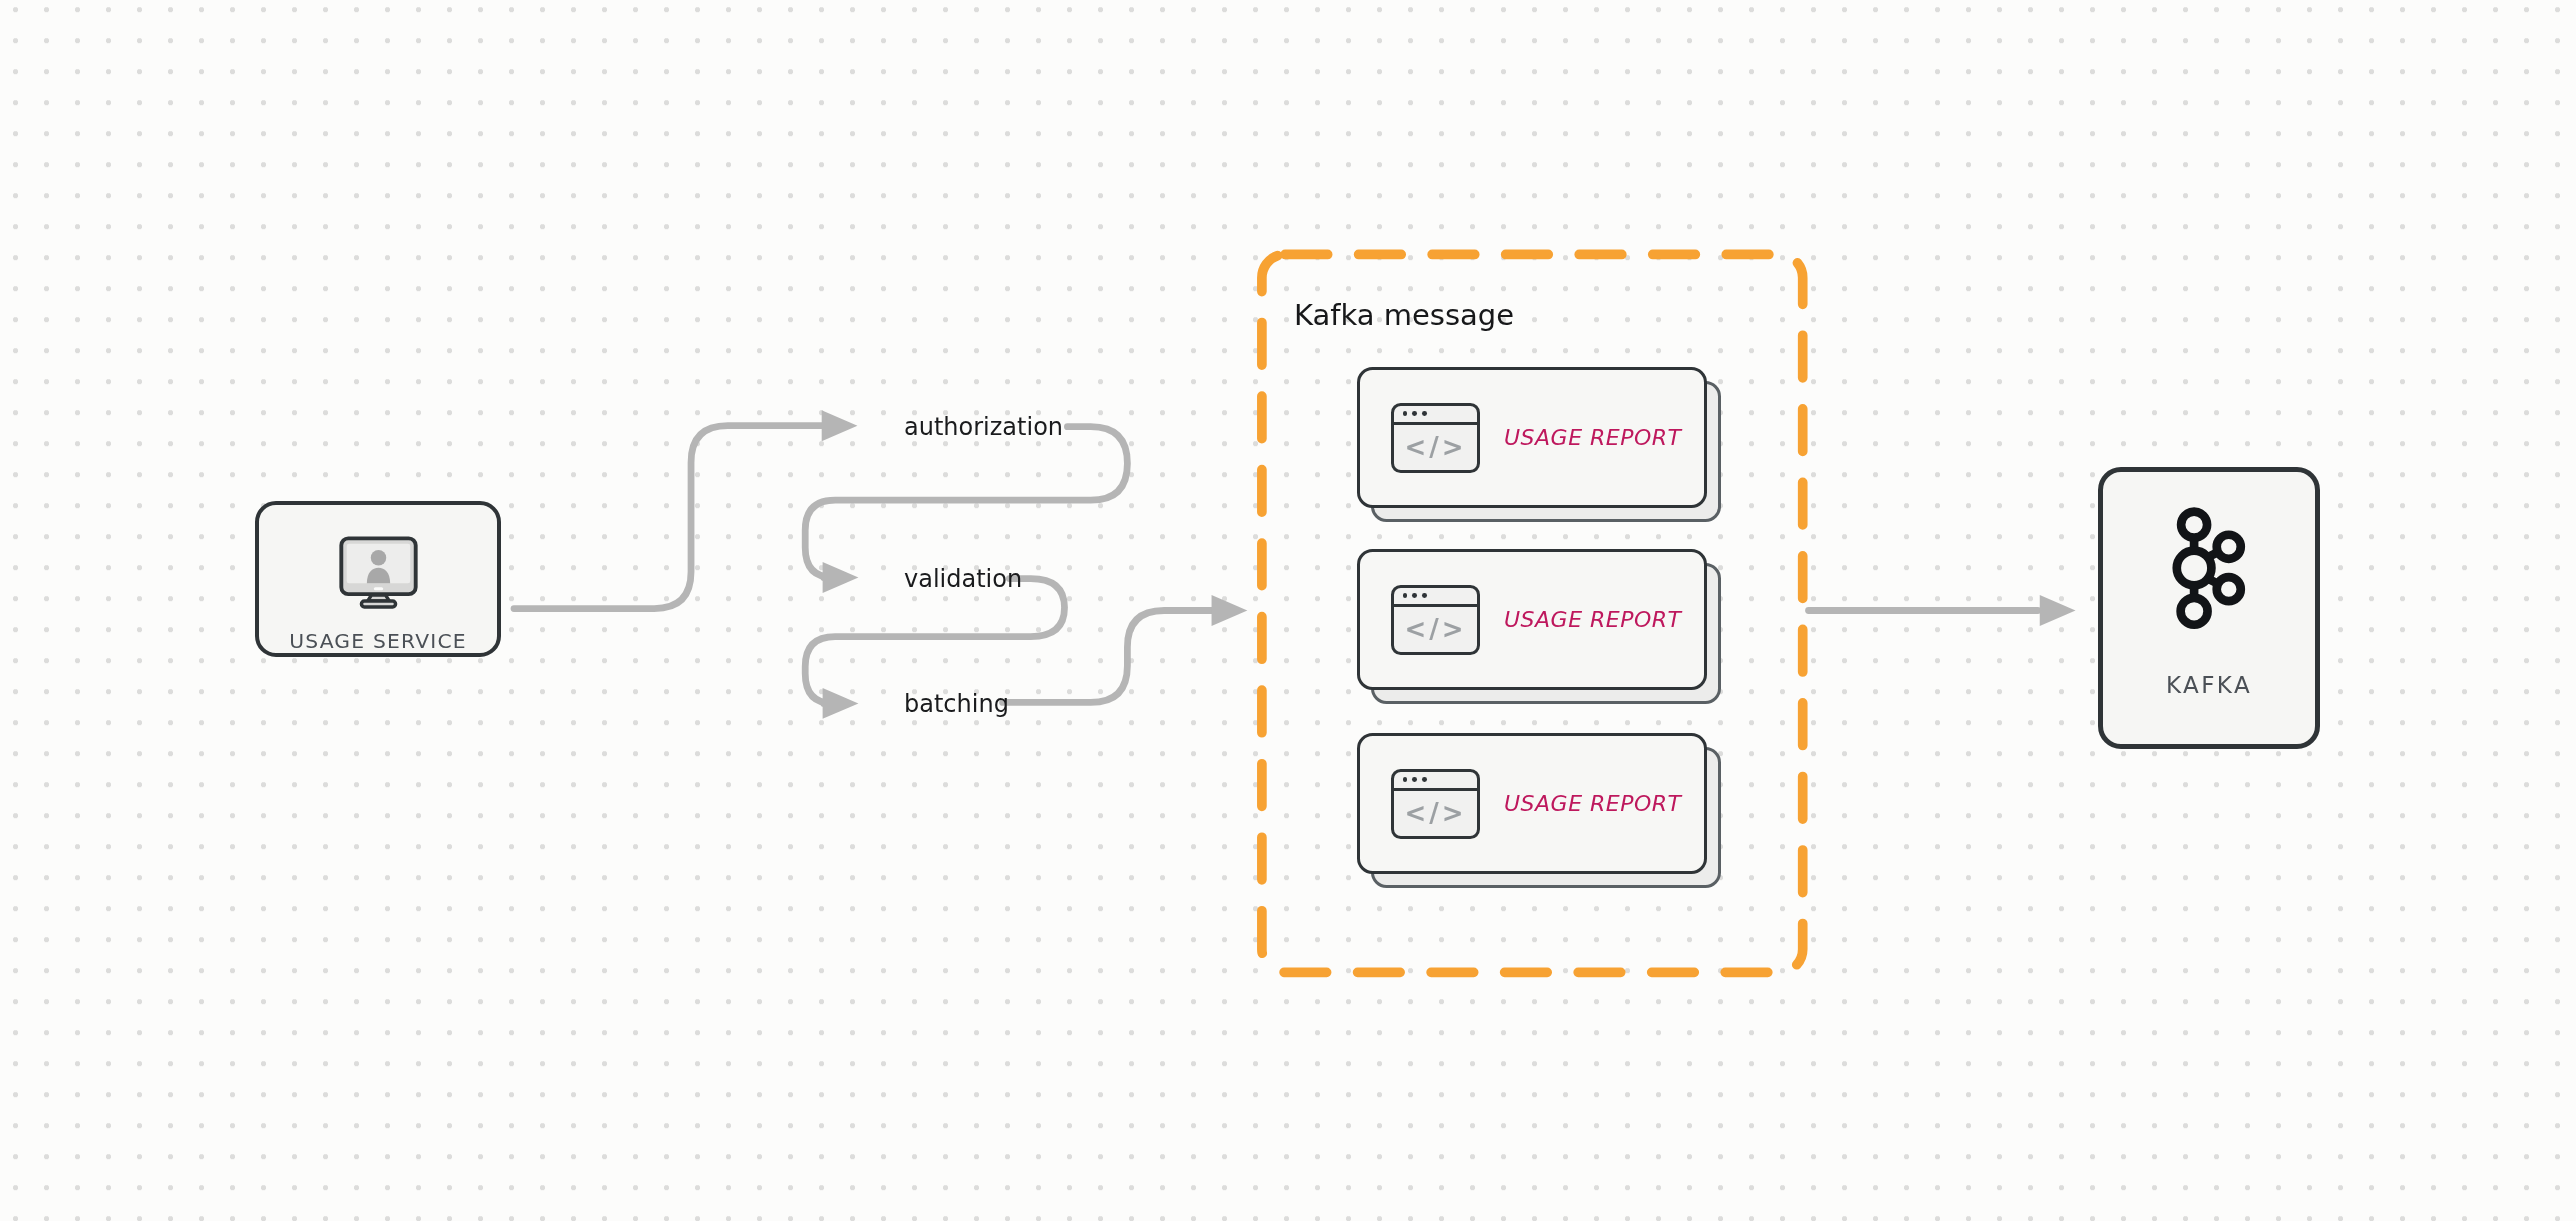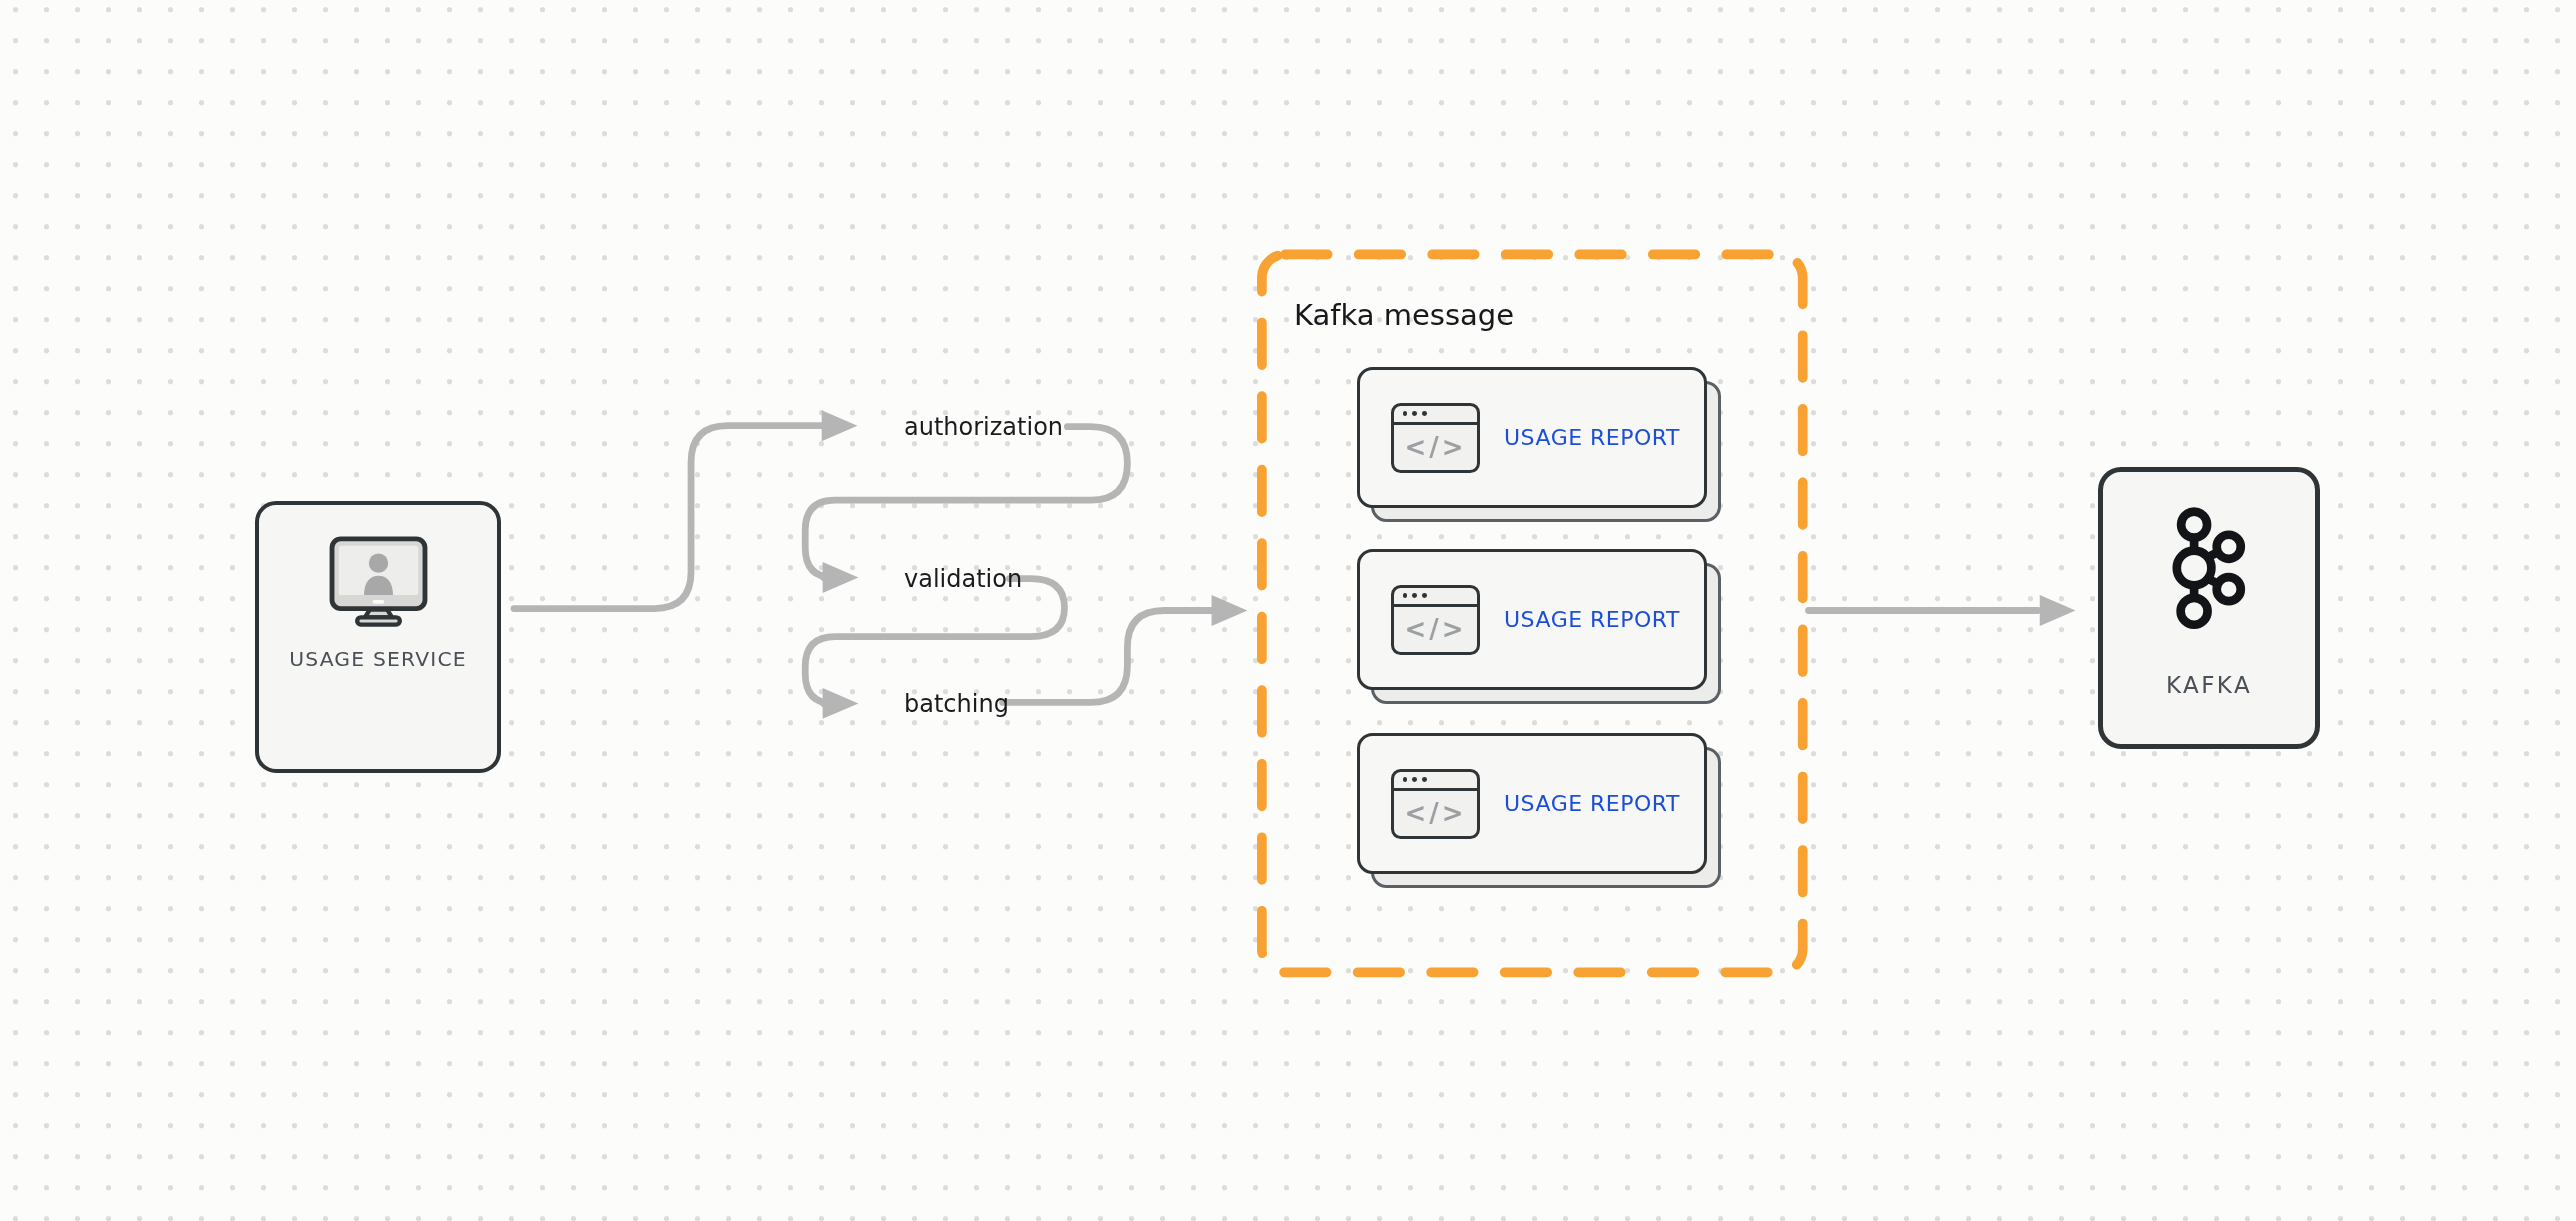--- a/index.html
+++ b/index.html
@@ -19,21 +19,21 @@
   .node{
     position:absolute;box-sizing:border-box;
     background:#F6F6F4;border:4.8px solid #2F3437;border-radius:21px;
     display:flex;flex-direction:column;align-items:center;
   }
   .node-label{
     color:#4B5056;text-align:center;white-space:nowrap;
   }
 
   
-  .usage-node{left:255px;top:501px;width:246px;height:272px;padding-top:31px;}
+  .usage-node{left:255px;top:501px;width:246px;height:156px;padding-top:31px;}
   .usage-node .node-label{margin-top:19.4px;font-size:20.3px;letter-spacing:1.2px;}
 
   
   .kafka-node{left:2098px;top:467px;width:222px;height:282px;border-width:5.8px;border-radius:23px;padding-top:32px;}
   .kafka-node .node-label{margin-top:42px;font-size:23px;letter-spacing:2.4px;}
 
   
   .step{
     position:absolute;left:904px;height:39px;
     display:flex;align-items:center;
@@ -53,22 +53,22 @@
   .card-back{
     position:absolute;left:13.5px;top:13.5px;width:100%;height:100%;box-sizing:border-box;
     background:#ECECEB;border:3.9px solid #5A6064;border-radius:15.5px;
   }
   .card-front{
     position:absolute;left:0;top:0;width:100%;height:100%;box-sizing:border-box;
     background:#F7F7F5;border:3.9px solid #2F3437;border-radius:15.5px;
     display:flex;align-items:center;
   }
   .report-text{
-    margin-left:24px;font-size:22px;
-    color:#1d4ed8;letter-spacing:0.5px;white-space:nowrap;
+    margin-left:24px;font-size:22px;font-style:italic;
+    color:#be185d;letter-spacing:0.5px;white-space:nowrap;
   }
 
   
   .browser-icon{
     margin-left:31px;width:89px;height:70px;box-sizing:border-box;flex:none;
     border:3.9px solid #2F3437;border-radius:9.7px;background:#F1F1F0;
     display:flex;flex-direction:column;overflow:hidden;
   }
   .browser-top{
     height:16.5px;flex:none;border-bottom:3.9px solid #2F3437;

